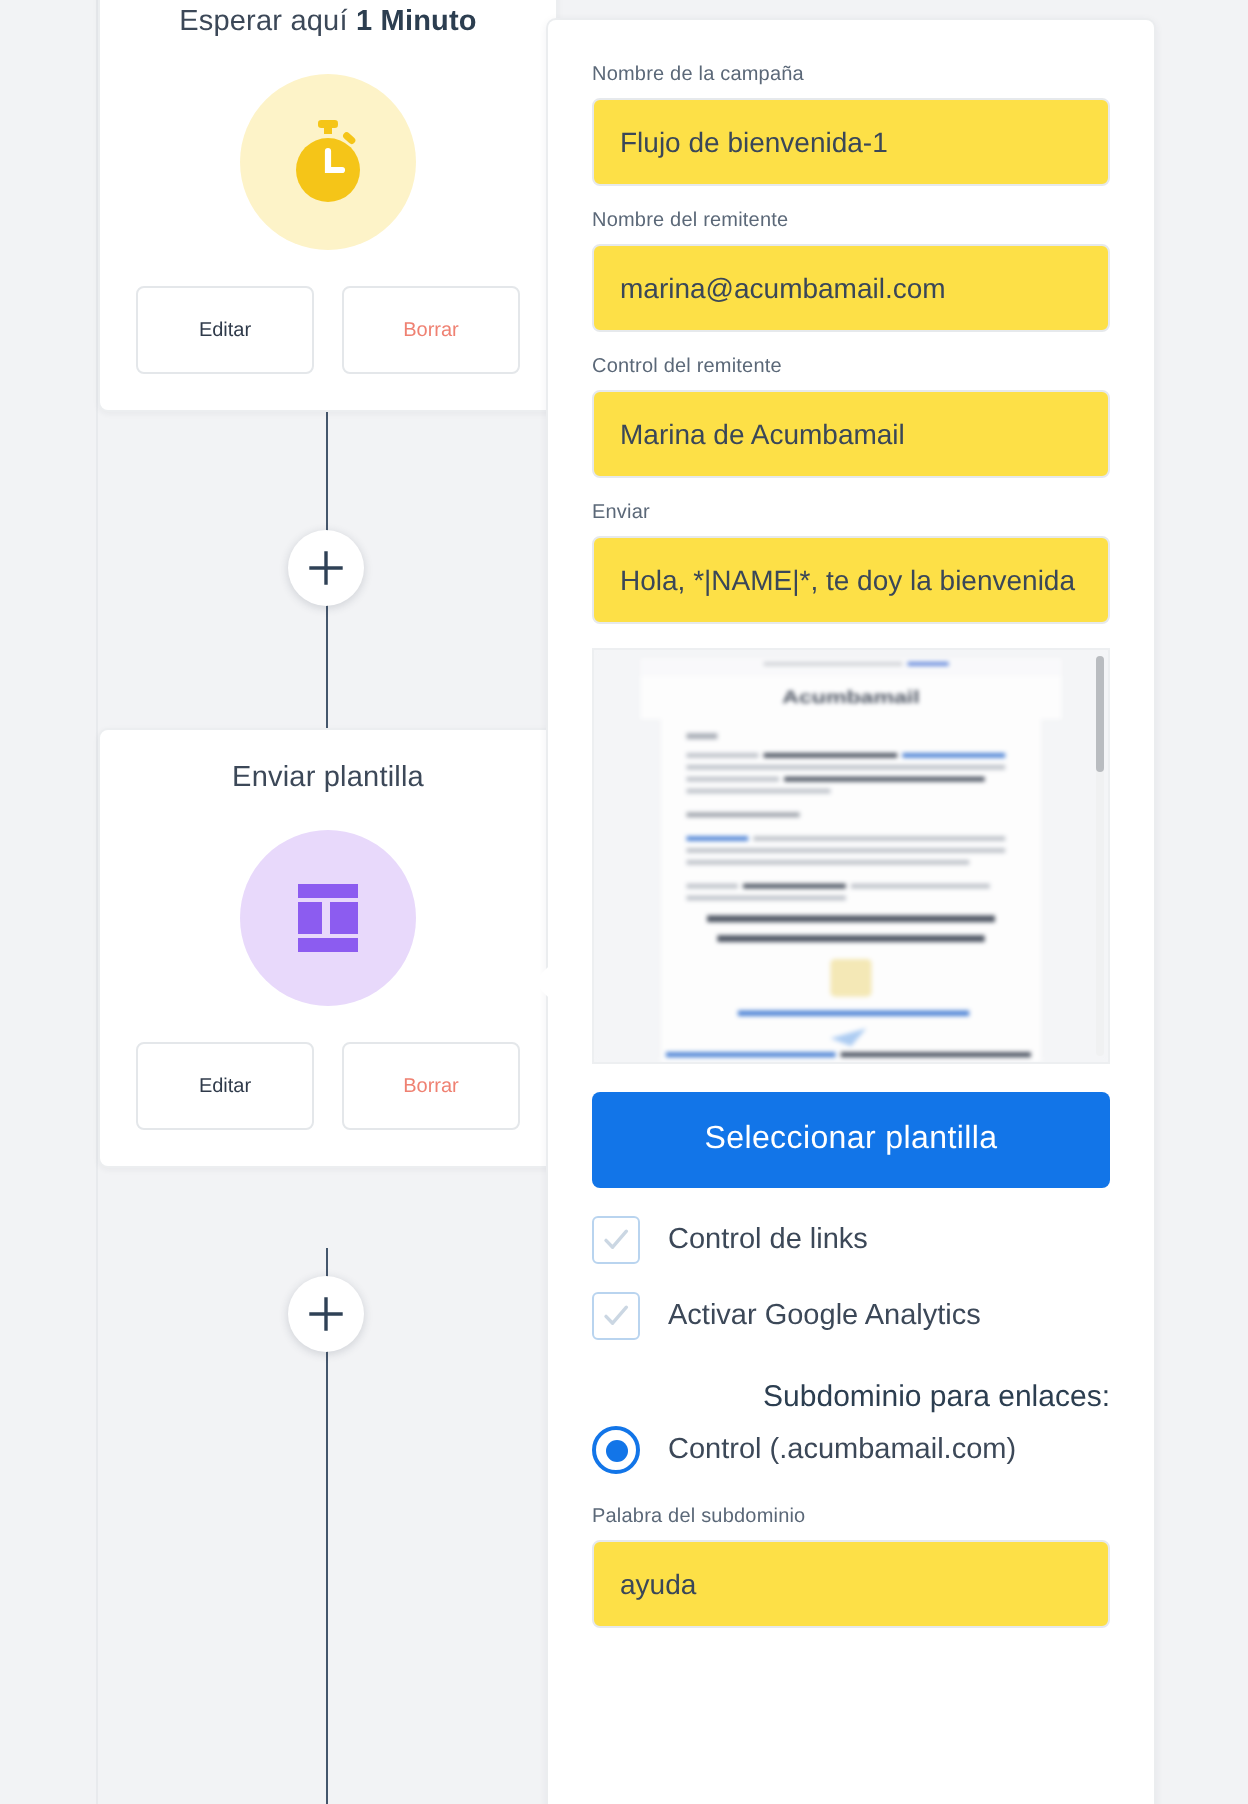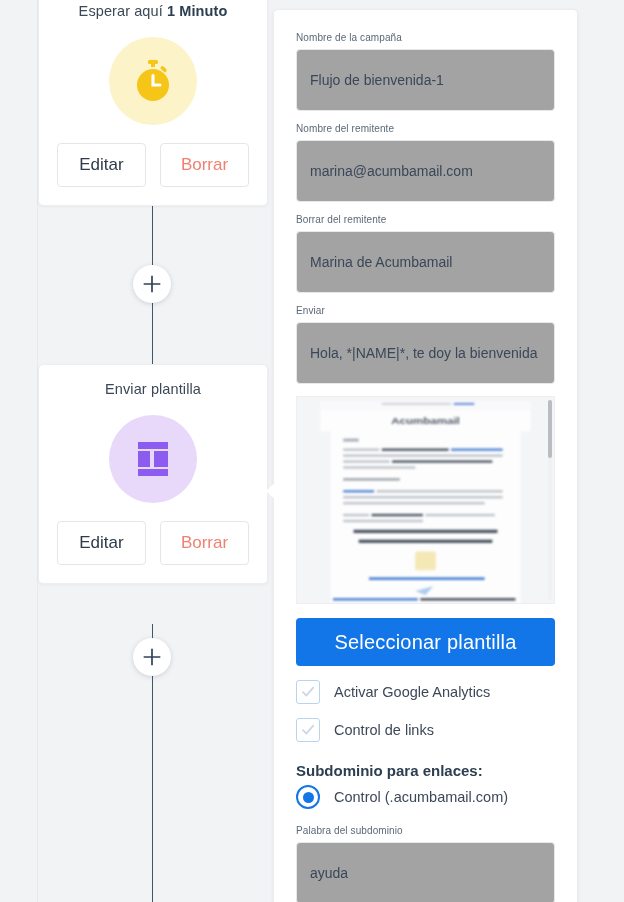--- a/index.html
+++ b/index.html
@@ -8,21 +8,21 @@
     overflow: hidden;
     background: #f2f3f5;
     font-family: "Liberation Sans", sans-serif;
     -webkit-font-smoothing: antialiased;
   }
   .stage { position: relative; width: 624px; height: 902px; }
 
   
   .flow {
     position: absolute;
-    left: 1px; top: 0;
+    left: 12px; top: 0;
     width: 268px; height: 768px;
   }
   .flow-gutter {
     position: absolute; left: 0; top: 0;
     width: 37px; height: 902px;
     background: #f2f3f5;
     border-right: 1px solid #e8eaed;
   }
 
   .connector {
@@ -77,21 +77,21 @@
     display: flex; justify-content: center;
     gap: 14px;
     padding: 0 18px 18px 18px;
   }
   .node-btn {
     flex: 1 1 0;
     height: 44px;
     border: 1px solid #e4e7ea;
     border-radius: 4px;
     background: #fff;
-    font-size: 17px;
+    font-size: 10px;
     font-family: "Liberation Sans", sans-serif;
     color: #2f3a4a;
     cursor: pointer;
   }
   .node-btn.danger { color: #ef8172; }
 
   
   #card-wait { top: -46px; padding-top: 0; }
   #card-wait .node-title { padding-top: 48px; }
 
@@ -119,24 +119,24 @@
 
   .field { margin-bottom: 12px; }
   .field-label {
     font-size: 10px;
     color: #5b6878;
     margin-bottom: 6px;
     letter-spacing: .1px;
   }
   .field-input {
     width: 100%;
-    height: 62px;
+    height: 44px;
     border: 1px solid #e6e9ec;
     border-radius: 4px;
-    background: #a3a3a3;
+    background: #fde047;
     padding: 0 13px;
     font-size: 14px;
     font-family: "Liberation Sans", sans-serif;
     color: #3a4758;
     outline: none;
   }
 
   
   .preview {
     position: relative;
@@ -169,21 +169,21 @@
   }
 
   .primary-btn {
     display: block;
     width: 100%;
     height: 48px;
     background: #1275e8;
     color: #fff;
     border: none;
     border-radius: 4px;
-    font-size: 20px;
+    font-size: 16px;
     font-family: "Liberation Sans", sans-serif;
     cursor: pointer;
     letter-spacing: .2px;
   }
 
   .check-row {
     display: flex; align-items: center;
     gap: 14px;
     margin-top: 14px;
     cursor: pointer;
@@ -193,24 +193,25 @@
     border: 1px solid #b9d4ef;
     border-radius: 3px;
     background: #fff;
     flex: 0 0 auto;
     display: flex; align-items: center; justify-content: center;
   }
   .check-label { font-size: 14.5px; color: #3c4858; }
 
   .section-title {
     font-size: 15px;
-    font-weight: 700;
+    font-weight: 400;
     color: #2c3e50;
     margin-top: 20px;
     margin-bottom: 6px;
+    text-align: right;
   }
   .radio-row {
     display: flex; align-items: center;
     gap: 14px;
     margin-top: 6px;
     cursor: pointer;
   }
   .radio-outer {
     width: 24px; height: 24px;
     border-radius: 50%;
@@ -304,21 +305,21 @@
       <div class="field-label">Nombre de la campaña</div>
       <input class="field-input" type="text" value="Flujo de bienvenida-1" style="">
     </div>
 
     <div class="field">
       <div class="field-label">Nombre del remitente</div>
       <input class="field-input" type="text" value="marina@acumbamail.com" style="">
     </div>
 
     <div class="field">
-      <div class="field-label">Borrar del remitente</div>
+      <div class="field-label">Control del remitente</div>
       <input class="field-input" type="text" value="Marina de Acumbamail" style="">
     </div>
 
     <div class="field">
       <div class="field-label">Enviar</div>
       <input class="field-input" type="text" value="Hola, *|NAME|*, te doy la bienvenida" style="">
     </div>
 
     <div class="preview">
       <div class="preview-inner">
@@ -361,30 +362,30 @@
     </div>
 
     <button class="primary-btn">Seleccionar plantilla</button>
 
     <div class="check-row">
       <span class="check-box">
         <svg width="16" height="16" viewBox="0 0 16 16" aria-hidden="true">
           <path d="M3 8.2 L6.3 11.6 L13.2 3.6" stroke="#cbd7e3" stroke-width="1.7" fill="none" stroke-linecap="round" stroke-linejoin="round"></path>
         </svg>
       </span>
-      <span class="check-label">Activar Google Analytics</span>
+      <span class="check-label">Control de links</span>
     </div>
 
     <div class="check-row">
       <span class="check-box">
         <svg width="16" height="16" viewBox="0 0 16 16" aria-hidden="true">
           <path d="M3 8.2 L6.3 11.6 L13.2 3.6" stroke="#cbd7e3" stroke-width="1.7" fill="none" stroke-linecap="round" stroke-linejoin="round"></path>
         </svg>
       </span>
-      <span class="check-label">Control de links</span>
+      <span class="check-label">Activar Google Analytics</span>
     </div>
 
     <div class="section-title">Subdominio para enlaces:</div>
 
     <div class="radio-row">
       <span class="radio-outer on">
         <span class="radio-dot"></span>
       </span>
       <span class="radio-label">Control (.acumbamail.com)</span>
     </div>

